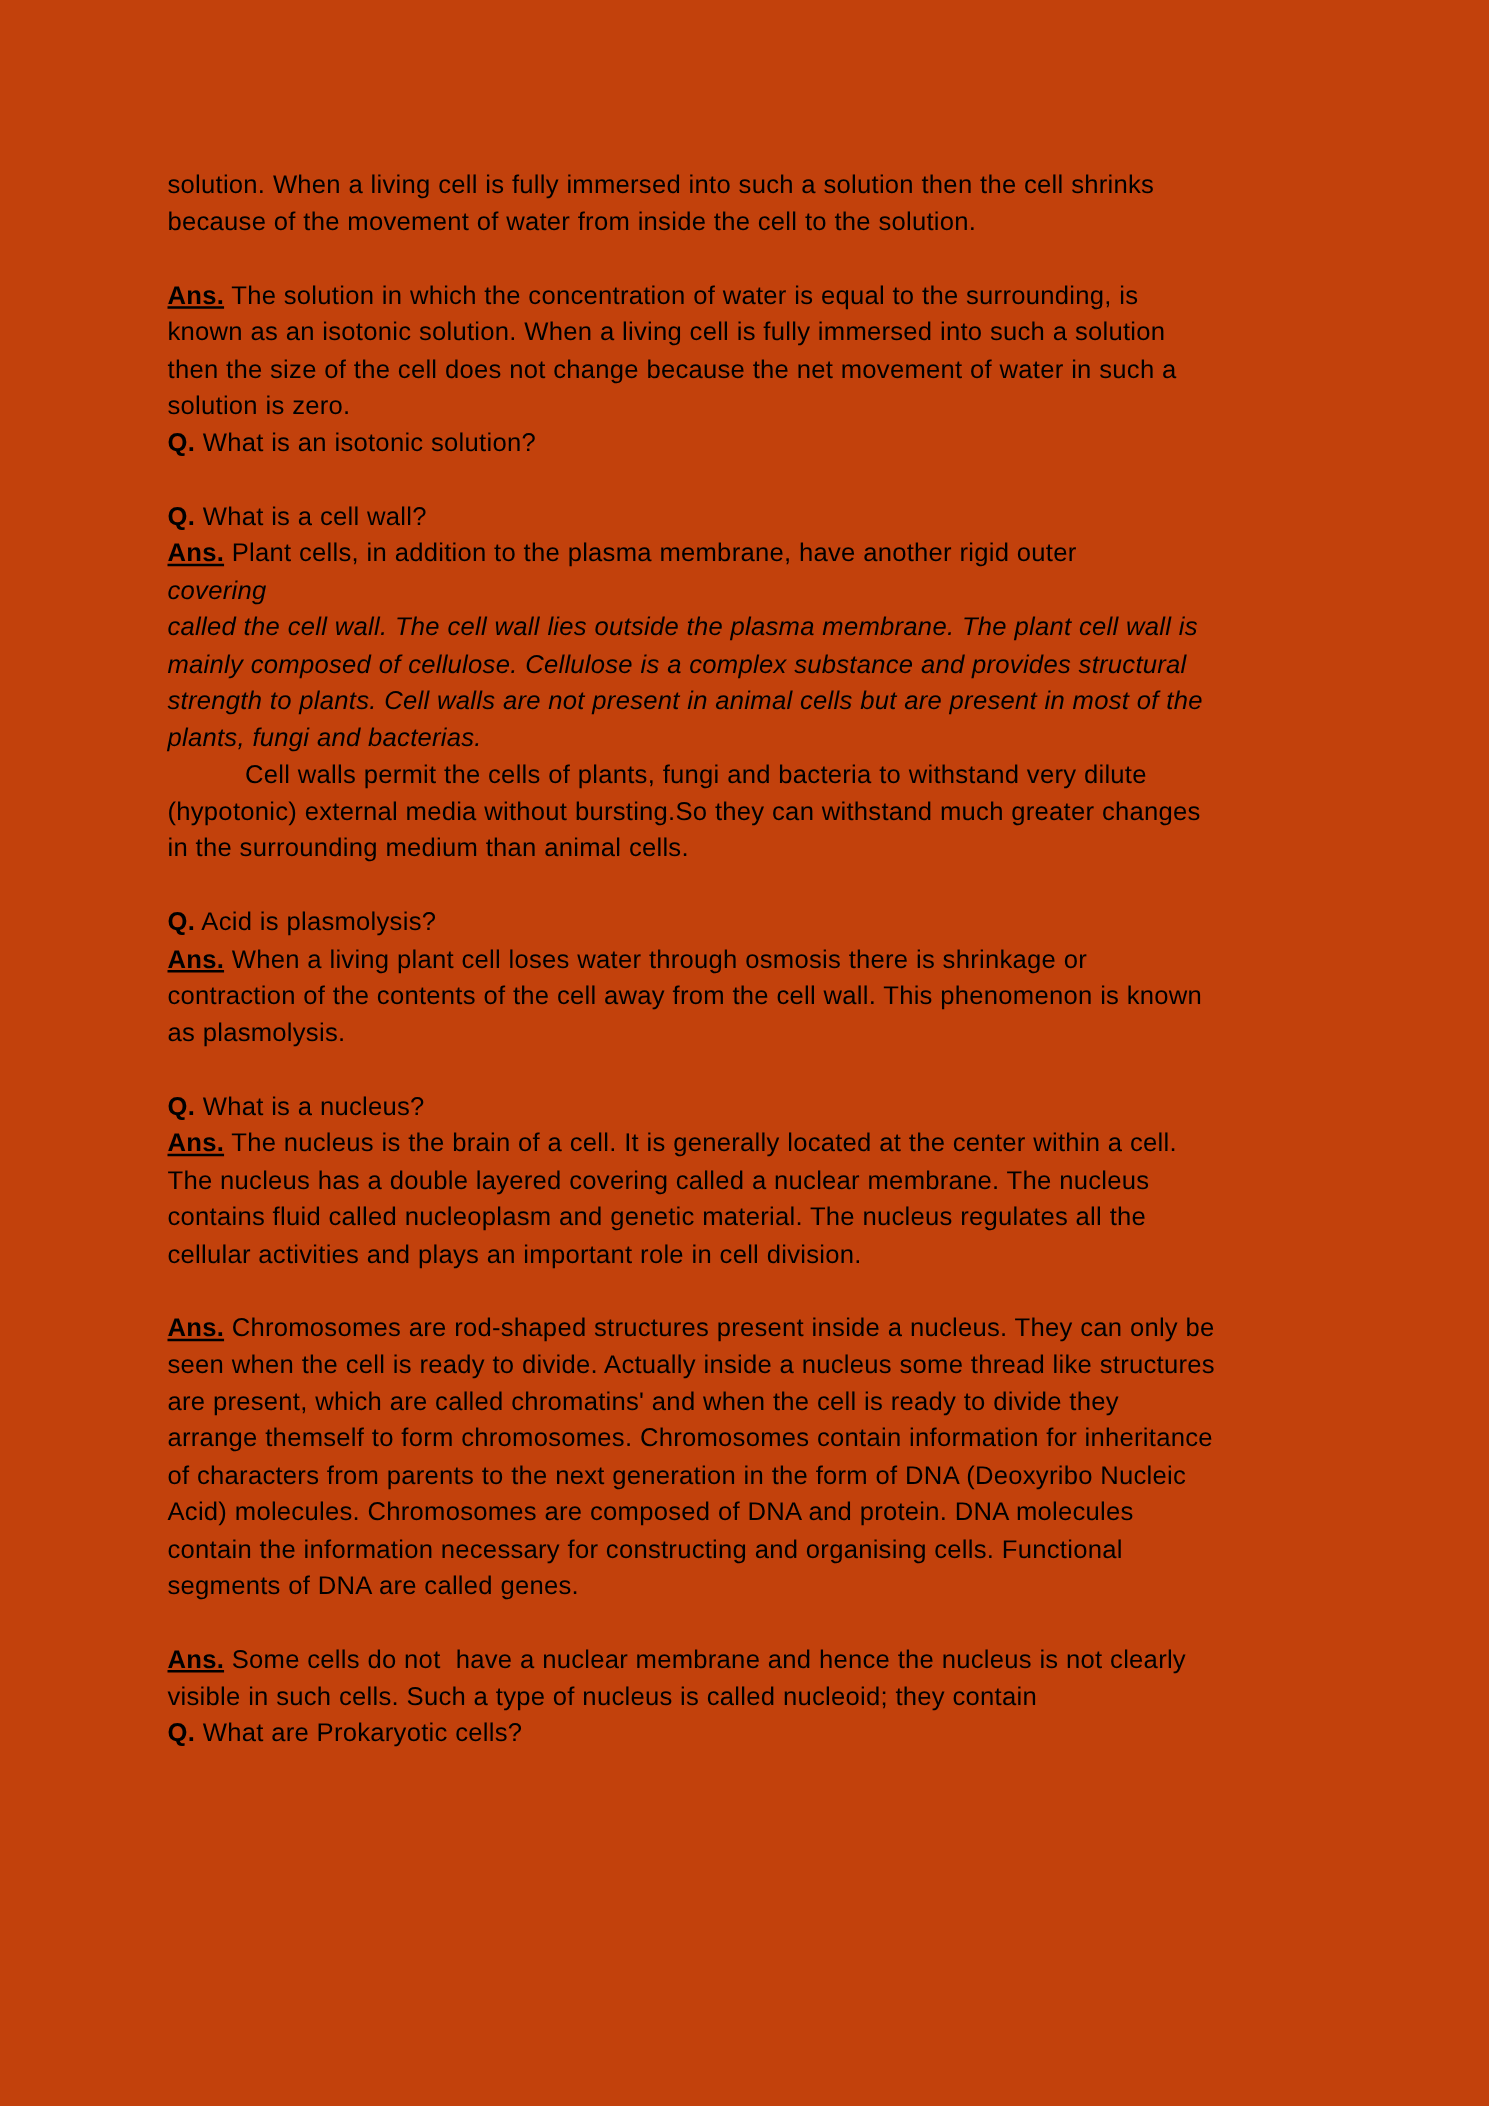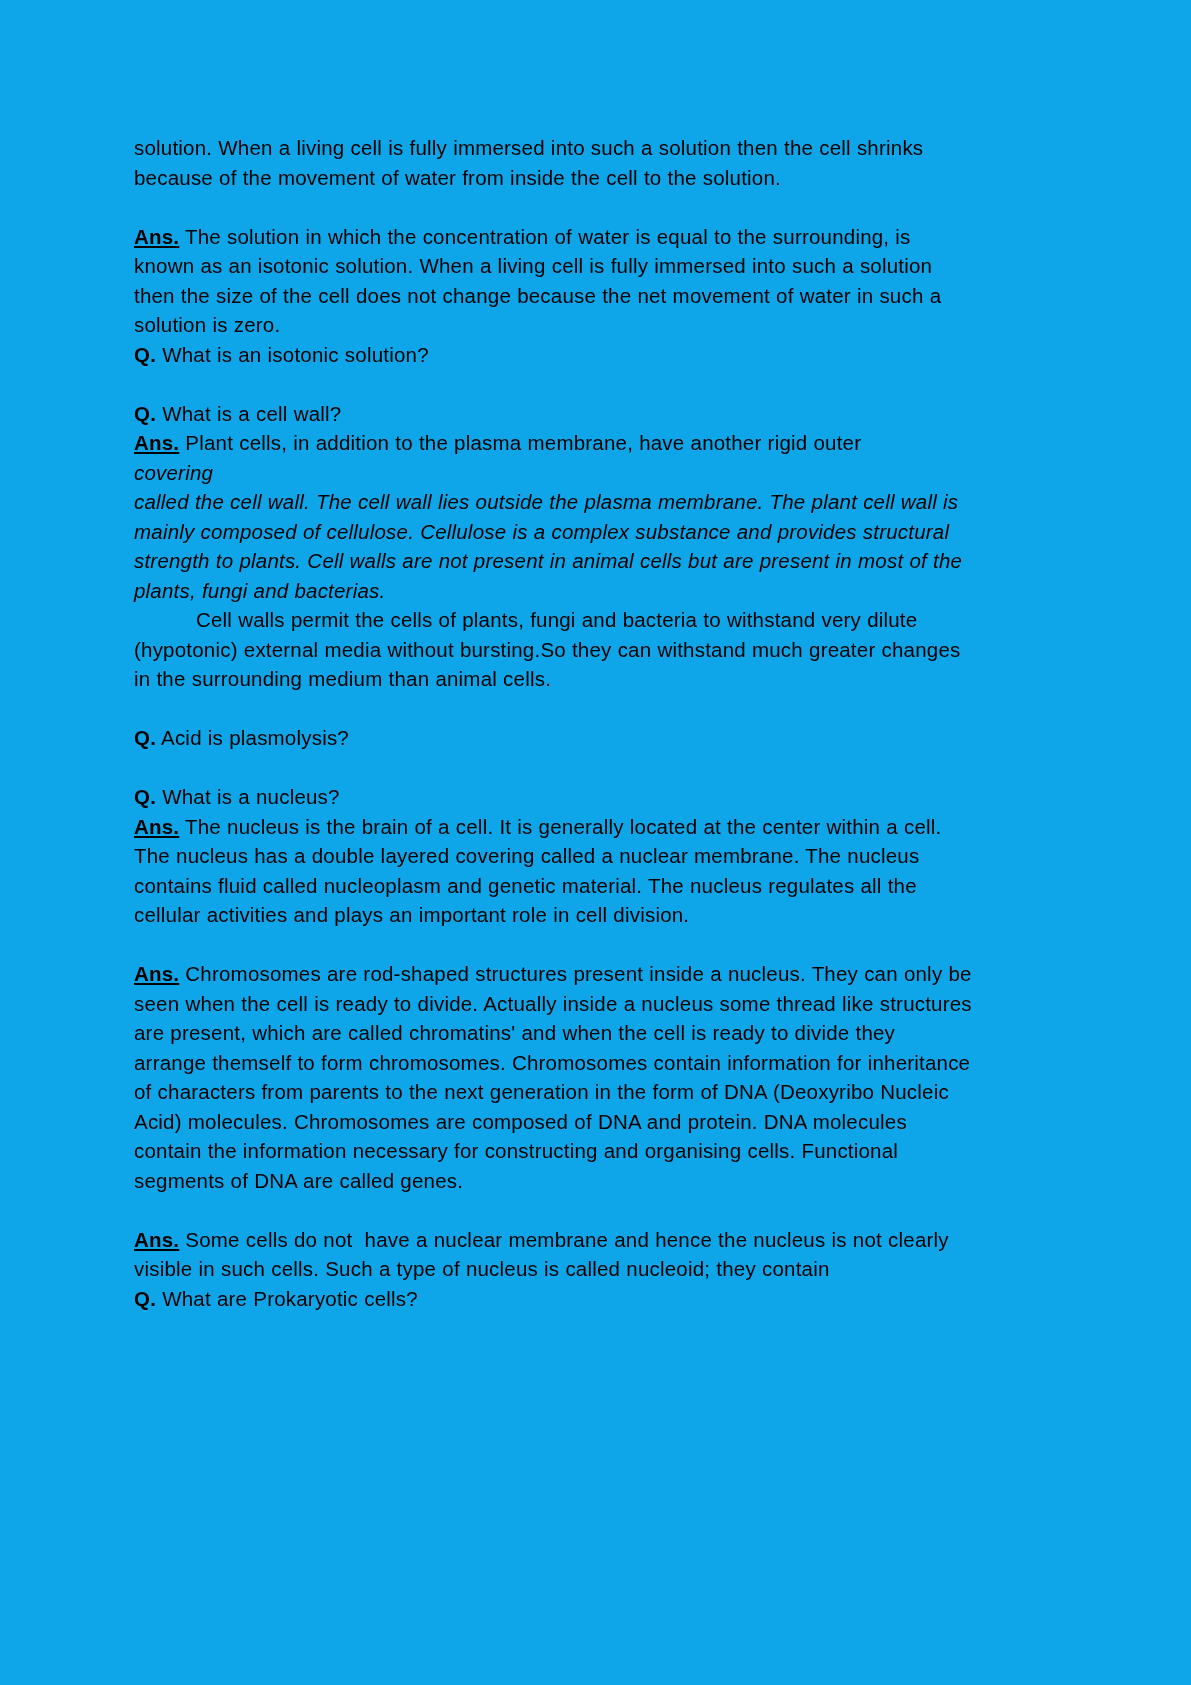--- a/index.html
+++ b/index.html
@@ -8,21 +8,21 @@
     background: #ffffff;
   }
   body {
     font-family: "Liberation Sans", sans-serif;
     color: #000000;
   }
   .page {
     position: relative;
     width: 1191px;
     height: 1685px;
-    background: #0ea5e9;
+    background: #c2410c;
     overflow: hidden;
     box-sizing: border-box;
   }
   .text-column {
     position: absolute;
     left: 134px;
     top: 133px;
     width: 838px;
     font-size: 20.5px;
     line-height: 29.5px;
@@ -75,20 +75,21 @@
 
     <div class="block">
       <p class="block"><span class="q-label">Q.</span><span> What is a cell wall?</span></p>
       <p class="block"><span class="ans-label">Ans.</span><span> Plant cells, in addition to the plasma membrane, have another rigid outer</span><br><span class="hard-break">covering</span><span class="hard-break">called the cell wall. The cell wall lies outside the plasma membrane. The plant cell wall is mainly composed of cellulose. Cellulose is a complex substance and provides structural strength to plants. Cell walls are not present in animal cells but are present in most of the plants, fungi and bacterias.</span><span class="indent-line">Cell walls permit the cells of plants, fungi and bacteria to withstand very dilute (hypotonic) external media without bursting.So they can withstand much greater changes in the surrounding medium than animal cells.</span></p>
     </div>
 
     <div class="gap"></div>
 
     <div class="block">
       <p class="block"><span class="q-label">Q.</span><span> Acid is plasmolysis?</span></p>
+      <p class="block"><span class="ans-label">Ans.</span><span> When a living plant cell loses water through osmosis there is shrinkage or contraction of the contents of the cell away from the cell wall. This phenomenon is known as plasmolysis.</span></p>
     </div>
 
     <div class="gap"></div>
 
     <div class="block">
       <p class="block"><span class="q-label">Q.</span><span> What is a nucleus?</span></p>
       <p class="block"><span class="ans-label">Ans.</span><span> The nucleus is the brain of a cell. It is generally located at the center within a cell. The nucleus has a double layered covering called a nuclear membrane. The nucleus contains fluid called nucleoplasm and genetic material. The nucleus regulates all the cellular activities and plays an important role in cell division.</span></p>
     </div>
 
     <div class="gap"></div>

